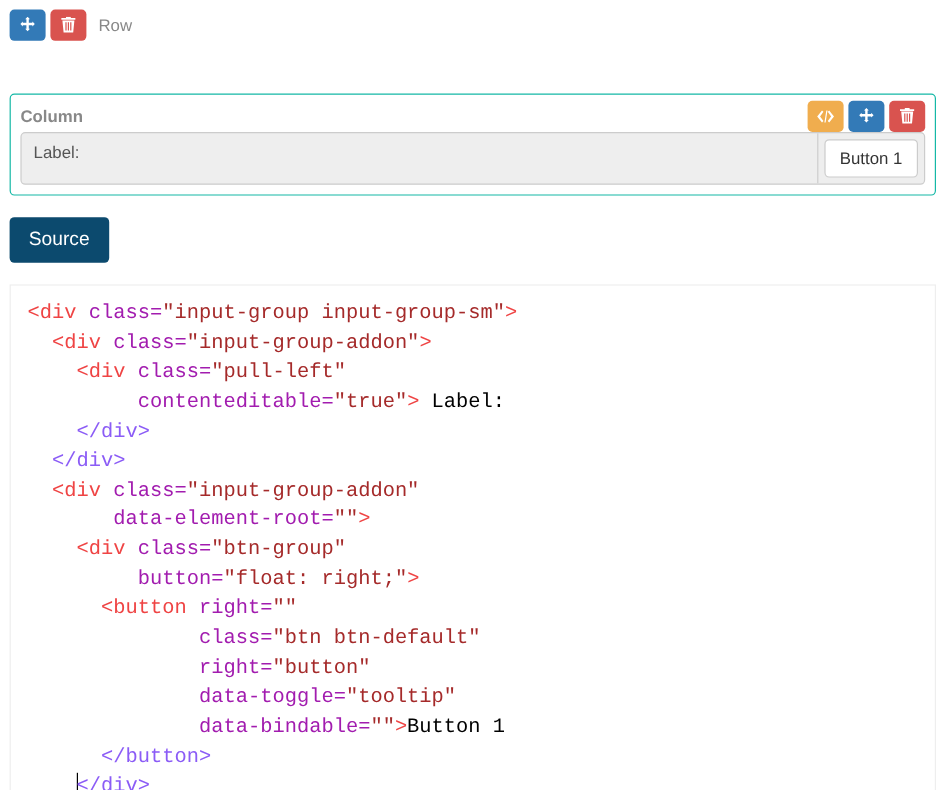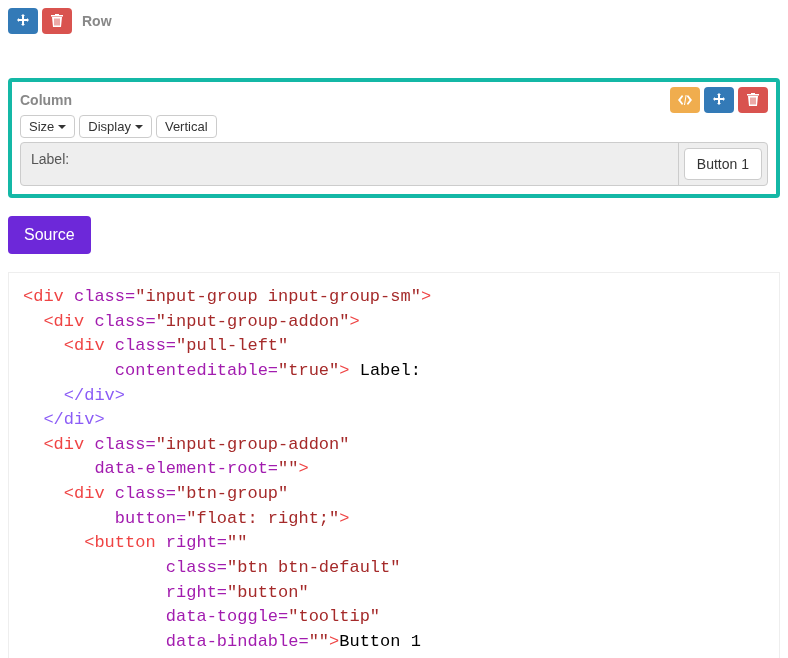--- a/index.html
+++ b/index.html
@@ -3,37 +3,37 @@
 <meta charset="utf-8">
 <style>
 * { box-sizing: border-box; margin: 0; padding: 0; }
 body { font-family: -apple-system, "Helvetica Neue", Arial, sans-serif; font-size: 14px; color: #333; background: #fff; padding: 8px; width: 788px; }
 
 .row-header { display: flex; align-items: center; gap: 4px; margin-bottom: 4px; }
 .btn-icon { display: inline-flex; align-items: center; justify-content: center; width: 30px; height: 26px; border-radius: 4px; border: none; cursor: pointer; color: #fff; }
 .btn-blue { background: #337ab7; }
 .btn-red { background: #d9534f; }
 .btn-orange { background: #f0ad4e; }
-.row-label { color: #888; font-weight: 700; margin-left: 6px; }
+.row-label { color: #888; font-weight: 400; margin-left: 6px; }
 
-.panel { border: 4px solid #14b8a6; border-radius: 4px; padding: 5px 8px 8px 8px; background: #fff; margin-top: 44px; }
+.panel { border: 1px solid #14b8a6; border-radius: 4px; padding: 5px 8px 8px 8px; background: #fff; margin-top: 44px; }
 .column-header { display: flex; align-items: center; }
 .column-label { color: #888; font-weight: 600; }
 .column-actions { margin-left: auto; display: flex; gap: 4px; }
 
 .toolbar { display: flex; gap: 4px; margin-top: 2px; margin-bottom: 4px; }
 .btn-default { background: #fff; border: 1px solid #ccc; border-radius: 4px; padding: 3px 8px; font-size: 13px; color: #333; cursor: pointer; display: inline-flex; align-items: center; gap: 4px; }
 .caret { width: 0; height: 0; border-left: 4px solid transparent; border-right: 4px solid transparent; border-top: 4px solid #333; }
 
 .addon-row { display: flex; align-items: stretch; background: #eee; border: 1px solid #ccc; border-radius: 4px; overflow: hidden; }
 .addon-left { flex: 1; padding: 8px 10px; color: #555; }
 .addon-right { padding: 5px; border-left: 1px solid #ccc; }
 .btn-button1 { background: #fff; border: 1px solid #ccc; border-radius: 4px; padding: 7px 12px; font-size: 14px; color: #333; cursor: pointer; }
 
-.source-btn { margin-top: 18px; background: #6d28d9; color: #fff; border: none; border-radius: 4px; padding: 10px 16px; font-size: 16px; cursor: pointer; }
+.source-btn { margin-top: 18px; background: #0c4a6e; color: #fff; border: none; border-radius: 4px; padding: 10px 16px; font-size: 16px; cursor: pointer; }
 
 .code-panel { margin-top: 18px; background: #fff; border: 1px solid #eee; padding: 12px 14px; font-family: Menlo, Consolas, "Courier New", monospace; font-size: 17px; line-height: 1.45; white-space: pre; }
 .p { color: #ef4444; } 
 .t { color: #8b5cf6; } 
 .a { color: #a21caf; } 
 .v { color: #a52a2a; } 
 .x { color: #000; }    
 .cursor-line::before { content: ""; display: inline-block; width: 1px; height: 18px; background: #000; vertical-align: -3px; margin-right: -1px; }
 
 svg { display: block; }
@@ -74,33 +74,20 @@
       </button>
       <button class="btn-icon btn-red">
         <svg width="12" height="14" viewBox="0 0 12 14">
             <path fill="#fff" d="M1 3h10l-1 10H2zM0 1h12v1.5H0zM4 0h4v1H4z"></path>
             <path fill="#d9534f" d="M3.5 4.5h1v7h-1zm2 0h1v7h-1zm2 0h1v7h-1z"></path>
           </svg>
       </button>
     </div>
   </div>
 
-  <div class="toolbar">
-    <button class="btn-default">
-        <span>Size</span>
-        <span class="caret"></span>
-      </button>
-    <button class="btn-default">
-        <span>Display</span>
-        <span class="caret"></span>
-      </button>
-    <button class="btn-default">
-        <span>Vertical</span>
-      </button>
-  </div>
 
   <div class="addon-row">
     <div class="addon-left">Label:</div>
     <div class="addon-right">
       <button class="btn-button1">Button 1</button>
     </div>
   </div>
 </div>
 
 <button class="source-btn">Source</button>

